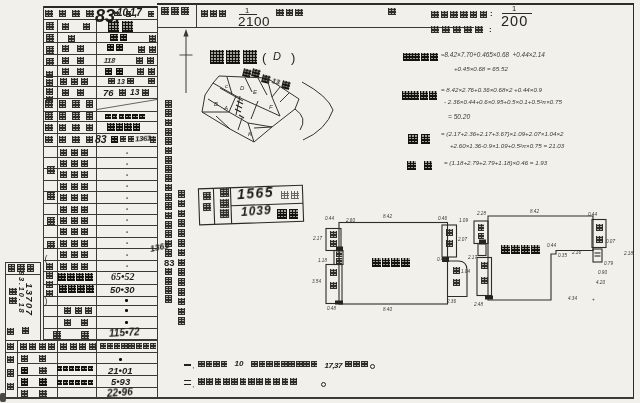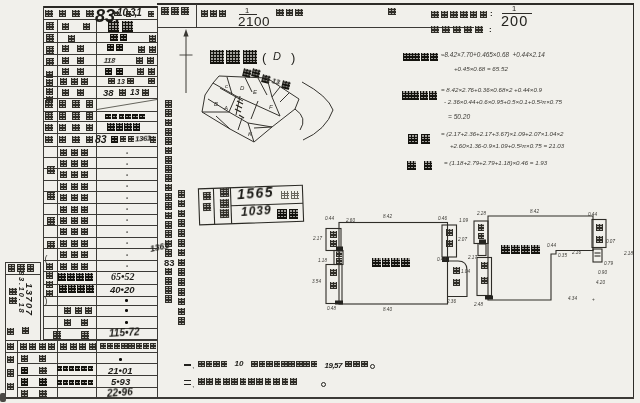--- a/index.html
+++ b/index.html
@@ -64,21 +64,21 @@
 
 <i class="c" style="left:45.0px;top:9.5px;width:7.5px;height:7.5px;"></i>
     <i class="c" style="left:58.7px;top:9.5px;width:7.5px;height:7.5px;"></i>
     <i class="c" style="left:72.4px;top:9.5px;width:7.5px;height:7.5px;"></i>
     <i class="c" style="left:86.1px;top:9.5px;width:7.5px;height:7.5px;"></i>
 
 <div class="hw" style="left:95.0px;top:6.5px;font-size:18px;">83.</div>
 <i class="c" style="left:113.5px;top:10.5px;width:5.5px;height:5.5px;"></i>
 <div class="hw" style="left:117.0px;top:7.5px;font-size:10.0px;">10</div>
 <i class="c" style="left:125.5px;top:11.0px;width:5.5px;height:5.5px;"></i>
-<div class="hw" style="left:130.0px;top:7.5px;font-size:10.0px;letter-spacing:-1px">3,1</div>
+<div class="hw" style="left:130.0px;top:7.5px;font-size:10.0px;letter-spacing:-1px">1,7</div>
 <i class="c" style="left:148.0px;top:10.5px;width:6.0px;height:6.0px;"></i>
 
 <i class="c" style="left:46.0px;top:22.0px;width:7.5px;height:7.5px;"></i>
     <i class="c" style="left:46.0px;top:34.0px;width:7.5px;height:7.5px;"></i>
     <i class="c" style="left:46.0px;top:46.0px;width:7.5px;height:7.5px;"></i>
     <i class="c" style="left:46.0px;top:58.0px;width:7.5px;height:7.5px;"></i>
 
 <i class="c" style="left:62.0px;top:22.5px;width:7.0px;height:7.0px;"></i>
     <i class="c" style="left:83.0px;top:22.5px;width:7.0px;height:7.0px;"></i>
 
@@ -123,21 +123,21 @@
     <i class="c" style="left:70.5px;top:78.2px;width:7.0px;height:7.0px;"></i>
     <i class="c" style="left:81.0px;top:78.2px;width:7.0px;height:7.0px;"></i>
 
 <i class="c" style="left:108.0px;top:77.8px;width:6.5px;height:6.5px;"></i>
 <div class="hw" style="left:117.0px;top:77.5px;font-size:7.0px;">13</div>
 <i class="c" style="left:127.0px;top:77.8px;width:6.5px;height:6.5px;"></i>
 <i class="c" style="left:148.0px;top:77.8px;width:6.5px;height:6.5px;"></i>
 
 <i class="c" style="left:62.0px;top:88.8px;width:7.0px;height:7.0px;"></i>
     <i class="c" style="left:77.0px;top:88.8px;width:7.0px;height:7.0px;"></i>
-<div class="hw" style="left:103.0px;top:87.5px;font-size:9.5px;">38</div>
+<div class="hw" style="left:103.0px;top:87.5px;font-size:9.5px;">76</div>
 <i class="c" style="left:119.0px;top:89.0px;width:6.5px;height:6.5px;"></i>
 <div class="hw" style="left:130.0px;top:87.5px;font-size:8.5px;">13</div>
 <i class="c" style="left:142.0px;top:89.0px;width:6.5px;height:6.5px;"></i>
 
 <i class="c" style="left:45.0px;top:100.3px;width:7.5px;height:7.5px;"></i>
     <i class="c" style="left:58.5px;top:100.3px;width:7.5px;height:7.5px;"></i>
     <i class="c" style="left:72.0px;top:100.3px;width:7.5px;height:7.5px;"></i>
     <i class="c" style="left:85.5px;top:100.3px;width:7.5px;height:7.5px;"></i>
 
 <svg style="left:96px;top:98px" width="62" height="13">
@@ -261,21 +261,21 @@
     <i class="b" style="left:76.0px;top:272.6px;width:8.2px;height:8.2px;"></i>
     <i class="b" style="left:85.0px;top:272.6px;width:8.2px;height:8.2px;"></i>
 
 <div class="hw" style="left:111.0px;top:271.5px;font-size:10px;font-family:Liberation Serif, serif;">65•52</div>
 
 <i class="b" style="left:59.0px;top:285.2px;width:8.2px;height:8.2px;"></i>
     <i class="b" style="left:68.0px;top:285.2px;width:8.2px;height:8.2px;"></i>
     <i class="b" style="left:77.0px;top:285.2px;width:8.2px;height:8.2px;"></i>
     <i class="b" style="left:86.0px;top:285.2px;width:8.2px;height:8.2px;"></i>
 
-<div class="hw" style="left:110.0px;top:284.5px;font-size:9.5px;">40•20</div>
+<div class="hw" style="left:110.0px;top:284.5px;font-size:9.5px;">50•30</div>
 
 <div class="ln" style="left:125.0px;top:298.7px;width:3.2px;height:3.2px;background:#0e0d0a;border-radius:40%"></div>
 
 <i class="c" style="left:64.0px;top:307.0px;width:7.0px;height:7.0px;"></i>
     <i class="c" style="left:74.5px;top:307.0px;width:7.0px;height:7.0px;"></i>
     <i class="c" style="left:85.0px;top:307.0px;width:7.0px;height:7.0px;"></i>
 
 <div class="ln" style="left:125.0px;top:309.2px;width:3.2px;height:3.2px;background:#0e0d0a;border-radius:40%"></div>
 
 <i class="c" style="left:64.0px;top:318.5px;width:7.0px;height:7.0px;"></i>
@@ -665,21 +665,21 @@
 
 <i class="c" style="left:251.2px;top:360.8px;width:6.7px;height:6.7px;"></i>
     <i class="c" style="left:258.6px;top:360.8px;width:6.7px;height:6.7px;"></i>
     <i class="c" style="left:266.1px;top:360.8px;width:6.7px;height:6.7px;"></i>
     <i class="c" style="left:273.6px;top:360.8px;width:6.7px;height:6.7px;"></i>
     <i class="c" style="left:281.0px;top:360.8px;width:6.7px;height:6.7px;"></i>
     <i class="c" style="left:288.4px;top:360.8px;width:6.7px;height:6.7px;"></i>
     <i class="c" style="left:295.9px;top:360.8px;width:6.7px;height:6.7px;"></i>
     <i class="c" style="left:303.3px;top:360.8px;width:6.7px;height:6.7px;"></i>
     <i class="c" style="left:310.8px;top:360.8px;width:6.7px;height:6.7px;"></i>
-<div class="hw" style="left:324.5px;top:361.5px;font-size:8.0px;letter-spacing:-.5px">19,57</div>
+<div class="hw" style="left:324.5px;top:361.5px;font-size:8.0px;letter-spacing:-.5px">17,37</div>
 
 <i class="c" style="left:345.0px;top:360.8px;width:6.7px;height:6.7px;"></i>
     <i class="c" style="left:353.0px;top:360.8px;width:6.7px;height:6.7px;"></i>
     <i class="c" style="left:361.0px;top:360.8px;width:6.7px;height:6.7px;"></i>
 <div class="ln" style="left:369.5px;top:364px;width:3.4px;height:3.4px;border:1px solid #23221e;border-radius:50%;background:none"></div>
 
 <div class="ln" style="left:184px;top:379.6px;width:6.5px;height:1.1px;background:#23221e;"></div>
 <div class="ln" style="left:184px;top:383.8px;width:7px;height:1.3px;background:#23221e;"></div>
 <div class="t" style="left:192.5px;top:383.0px;font-size:5.5px;font-weight:bold">,</div>
 

